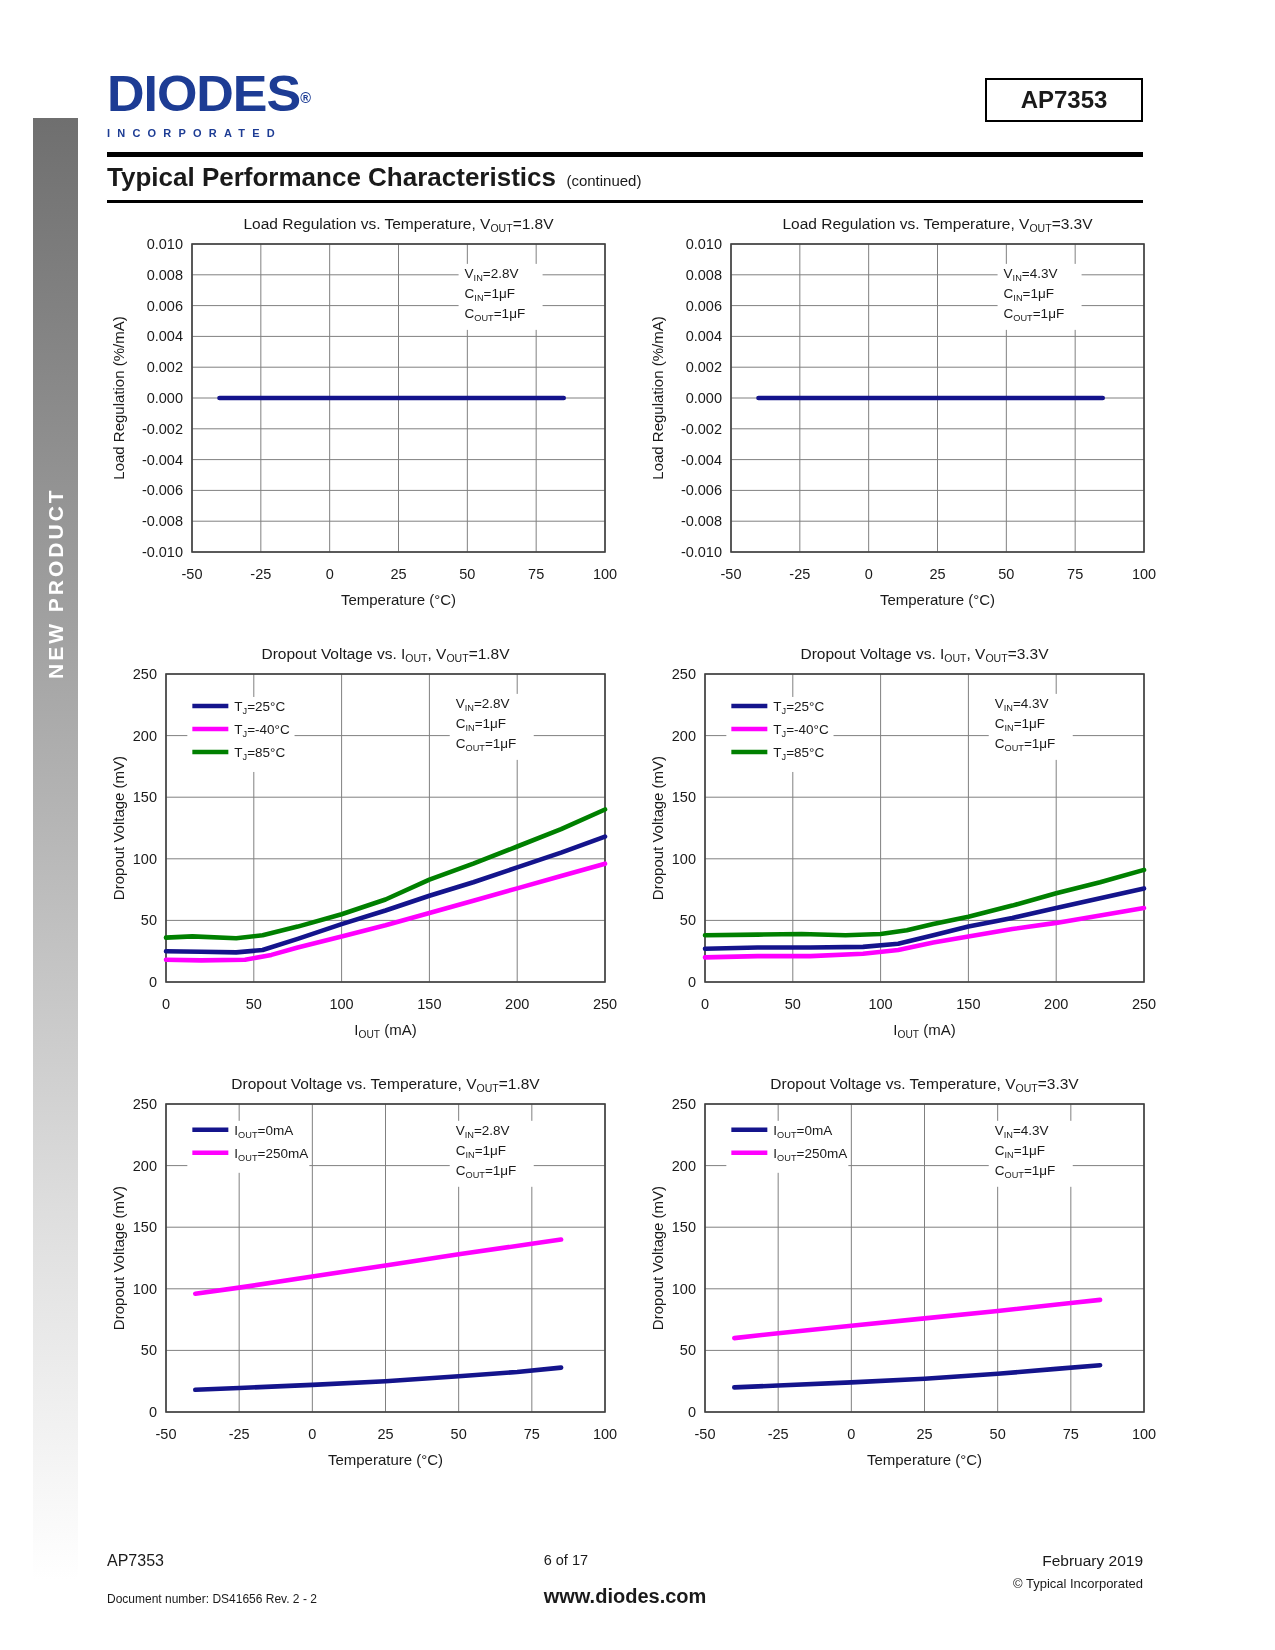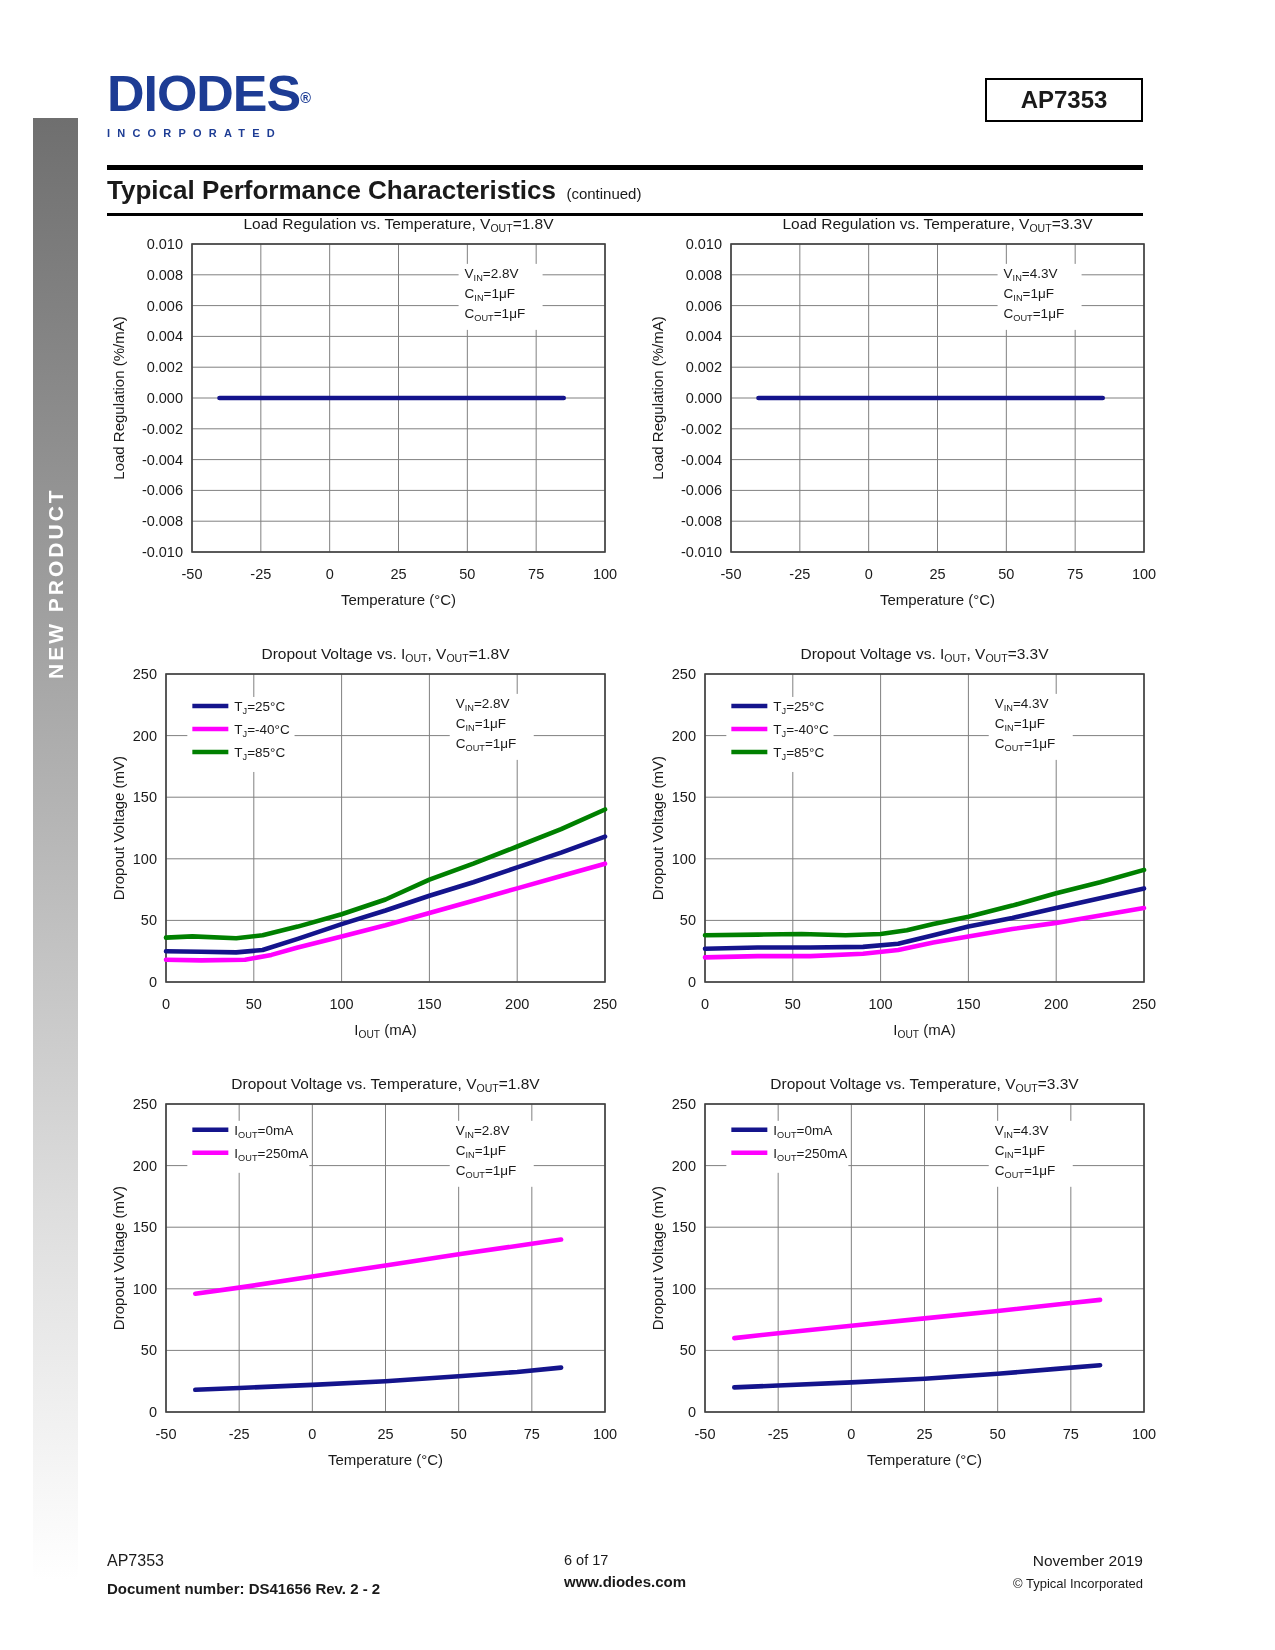--- a/index.html
+++ b/index.html
@@ -14,37 +14,37 @@
               writing-mode:vertical-rl;transform:rotate(180deg);
               color:#fff;font-weight:bold;font-size:21px;letter-spacing:3px;white-space:nowrap;}
   
   .logo{position:absolute;left:107px;top:70px;color:#1d3c94;}
   .logo-word{font-weight:bold;font-size:50px;line-height:48px;letter-spacing:-1px;transform:scaleX(1.04);transform-origin:left;}
   .logo-reg{font-size:14px;vertical-align:8px;}
   .logo-sub{font-weight:bold;font-size:11px;letter-spacing:7.2px;margin-top:5px;}
   .part-badge{position:absolute;right:132px;top:78px;min-width:130px;height:40px;
               border:2px solid #000;display:flex;align-items:center;justify-content:center;
               font-weight:bold;font-size:24px;padding:0 12px;background:#fff;}
-  .title-bar{position:absolute;left:107px;right:132px;top:165px;
+  .title-bar{position:absolute;left:107px;right:132px;top:152px;
              border-top:5px solid #000;border-bottom:3px solid #000;padding:5px 0 7px 0;}
   .title-bar .main{font-weight:bold;font-size:26px;}
   .title-bar .suffix{font-size:15px;margin-left:6px;}
   
   .charts{position:absolute;left:104px;top:210px;display:grid;
           grid-template-columns:515px 515px;column-gap:24px;row-gap:28px;}
   .chart-cell{width:515px;height:402px;}
   svg.chart-svg{display:block;}
   
   .footer{position:absolute;left:107px;right:132px;top:1552px;display:grid;
           grid-template-columns:1fr auto 1fr;align-items:start;}
   .f-left .l1{font-size:16px;}
-  .f-left .l2{font-size:15px;margin-top:10px;font-weight:bold;}
+  .f-left .l2{font-size:12px;margin-top:22px;}
   .f-center{text-align:left;}
   .f-center .l1{font-size:14.5px;}
-  .f-center .l2{font-size:15px;font-weight:bold;margin-top:5px;}
+  .f-center .l2{font-size:20px;font-weight:bold;margin-top:17px;}
   .f-right{text-align:right;}
   .f-right .l1{font-size:15.5px;}
   .f-right .l2{font-size:13px;margin-top:6px;}
 </style>
 </head>
 <body>
 
 <div class="page">
 
   <div class="side-bar">
@@ -349,18 +349,18 @@
   <div class="footer">
     <div class="f-left">
       <div class="l1">AP7353</div>
       <div class="l2">Document number: DS41656  Rev. 2 - 2</div>
     </div>
     <div class="f-center">
       <div class="l1">6 of 17</div>
       <div class="l2">www.diodes.com</div>
     </div>
     <div class="f-right">
-      <div class="l1">November 2019</div>
+      <div class="l1">February 2019</div>
       <div class="l2">© Typical Incorporated</div>
     </div>
   </div>
 
 </div>
 
 </body></html>

